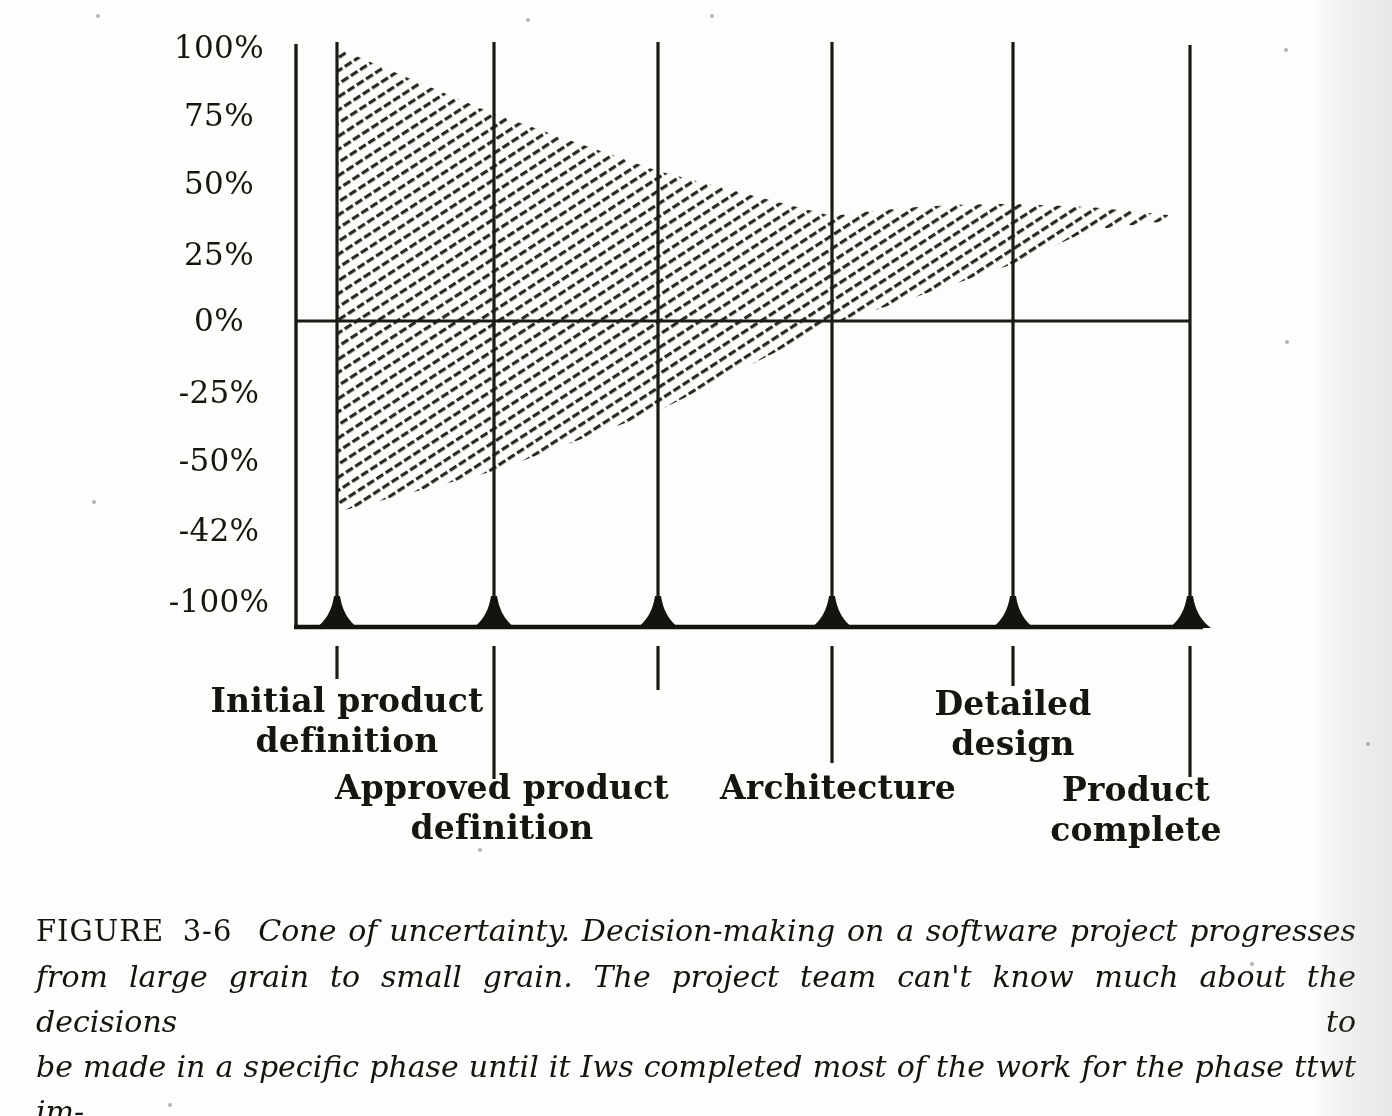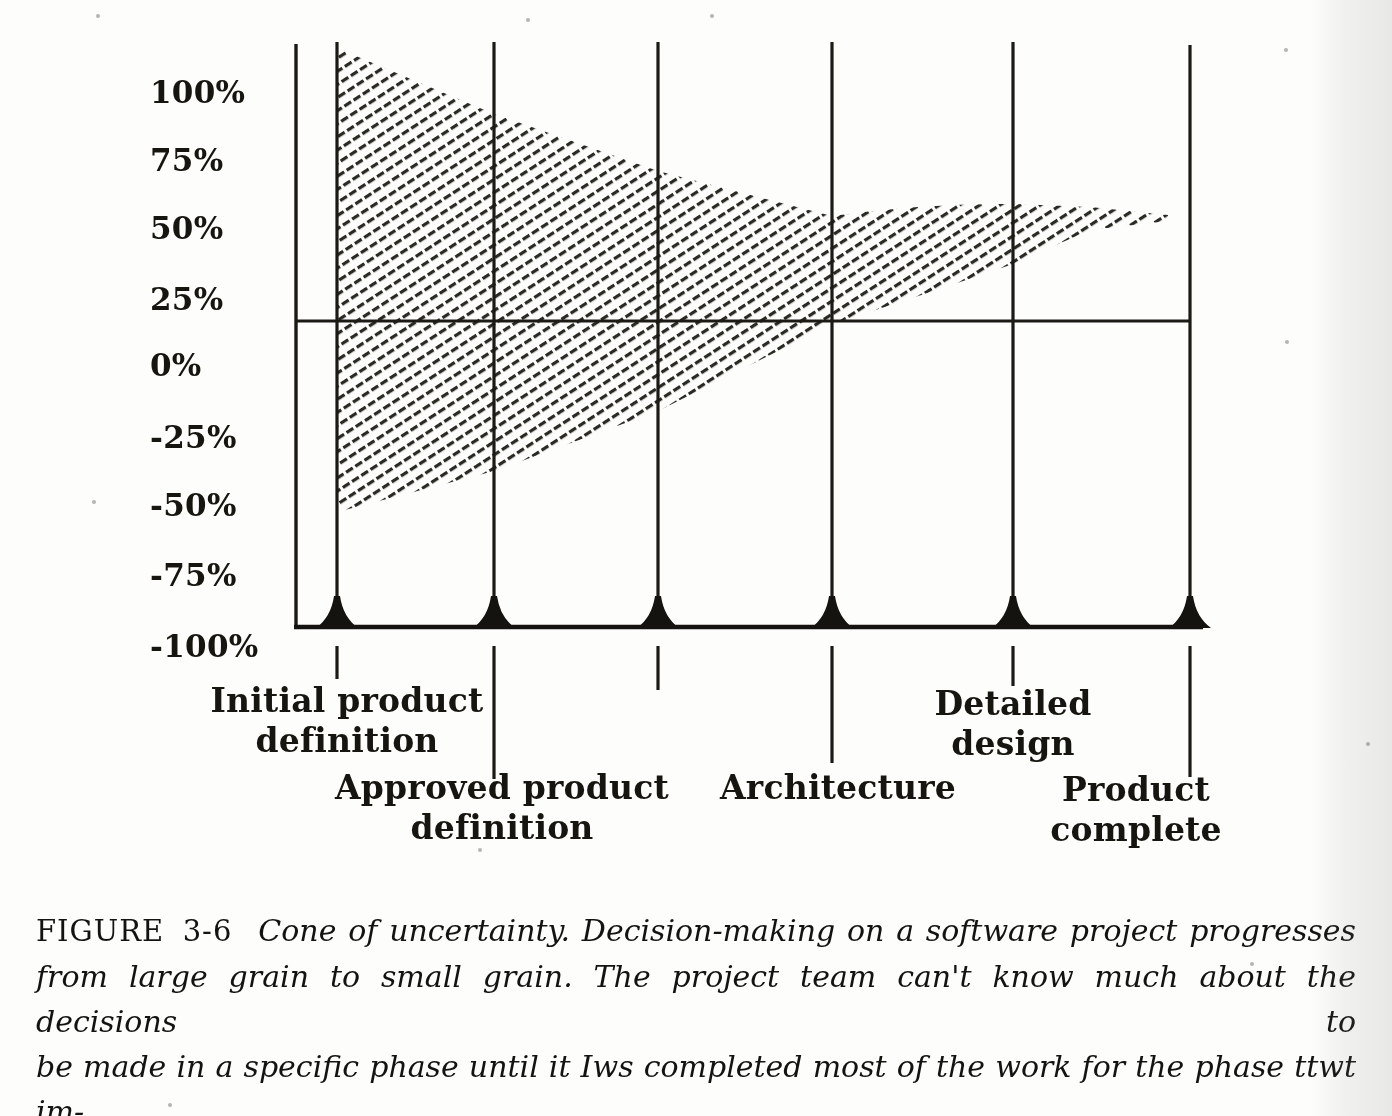--- a/index.html
+++ b/index.html
@@ -16,22 +16,22 @@
     background:linear-gradient(to right, rgba(120,120,118,0) 0%, rgba(125,125,122,0.10) 45%, rgba(120,120,118,0.16) 100%);
     pointer-events:none;
   }
   .ylabel-title{
     position:absolute;left:42px;top:198px;
     font-weight:700;font-size:31px;line-height:39px;
     white-space:pre-line;letter-spacing:0.2px;
   }
   .ytick{
     position:absolute;left:150px;width:138px;
-    text-align:left;transform:translateY(-52%);
-    font-weight:700;font-size:31px;letter-spacing:0.3px;margin-top:45px;
+    text-align:center;transform:translateY(-52%);
+    font-weight:400;font-size:31px;letter-spacing:0.3px;
   }
   .chart-svg{position:absolute;left:0;top:0;}
   .mstone{
     position:absolute;transform:translateX(-50%);
     text-align:center;white-space:pre-line;
     font-weight:600;font-size:33px;line-height:40px;
     letter-spacing:0.2px;
   }
   .caption{
     position:absolute;left:36px;top:908px;width:1320px;
@@ -51,21 +51,21 @@
 <div class="page">
 
 
   <div class="ytick" style="top:48px">100%</div>
   <div class="ytick" style="top:116px">75%</div>
   <div class="ytick" style="top:184px">50%</div>
   <div class="ytick" style="top:255px">25%</div>
   <div class="ytick" style="top:321px">0%</div>
   <div class="ytick" style="top:393px">-25%</div>
   <div class="ytick" style="top:461px">-50%</div>
-  <div class="ytick" style="top:531px">-75%</div>
+  <div class="ytick" style="top:531px">-42%</div>
   <div class="ytick" style="top:602px">-100%</div>
 
   <svg class="chart-svg" width="1392" height="880" viewBox="0 0 1392 880">
     <defs>
       <pattern id="hatch" width="11" height="11" patternUnits="userSpaceOnUse" patternTransform="rotate(-33 0 0)">
         <line x1="-1" y1="1.5" x2="12" y2="1.5" stroke="#2b2923" stroke-width="3.4" stroke-dasharray="9 3.5"></line>
       </pattern>
     </defs>
 
     <path d="M 337,48

